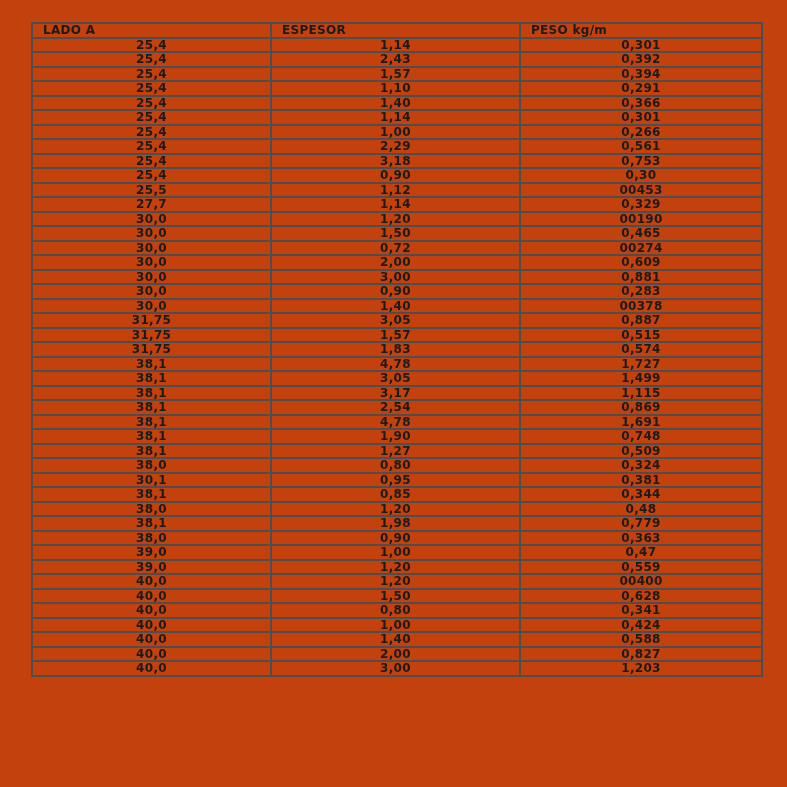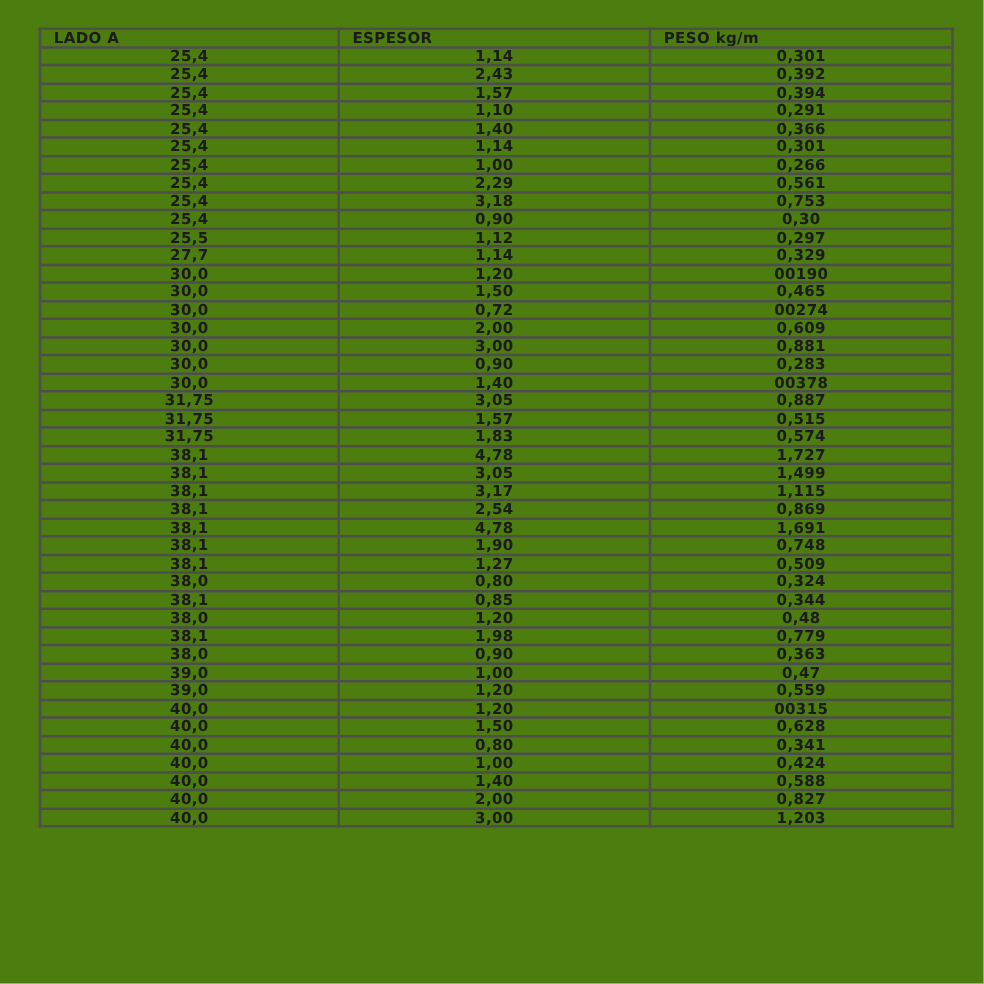--- a/index.html
+++ b/index.html
@@ -7,21 +7,21 @@
     padding: 0;
     background: #ffffff;
     width: 787px;
     height: 787px;
     font-family: "DejaVu Sans", "Liberation Sans", sans-serif;
   }
   .page {
     position: relative;
     width: 787px;
     height: 787px;
-    background: #4d7c0f;
+    background: #c2410c;
     overflow: hidden;
   }
   table.spec-table {
     position: absolute;
     left: 31px;
     top: 22px;
     width: 730px;
     border-collapse: collapse;
     table-layout: fixed;
     border: 2px solid #2e2e2e;
@@ -114,21 +114,21 @@
           <td>0,753</td>
         </tr>
         <tr>
           <td>25,4</td>
           <td>0,90</td>
           <td>0,30</td>
         </tr>
         <tr>
           <td>25,5</td>
           <td>1,12</td>
-          <td>0,297</td>
+          <td>00453</td>
         </tr>
         <tr>
           <td>27,7</td>
           <td>1,14</td>
           <td>0,329</td>
         </tr>
         <tr>
           <td>30,0</td>
           <td>1,20</td>
           <td>00190</td>
@@ -212,20 +212,25 @@
           <td>38,1</td>
           <td>1,27</td>
           <td>0,509</td>
         </tr>
         <tr>
           <td>38,0</td>
           <td>0,80</td>
           <td>0,324</td>
         </tr>
         <tr>
+          <td>30,1</td>
+          <td>0,95</td>
+          <td>0,381</td>
+        </tr>
+        <tr>
           <td>38,1</td>
           <td>0,85</td>
           <td>0,344</td>
         </tr>
         <tr>
           <td>38,0</td>
           <td>1,20</td>
           <td>0,48</td>
         </tr>
         <tr>
@@ -244,21 +249,21 @@
           <td>0,47</td>
         </tr>
         <tr>
           <td>39,0</td>
           <td>1,20</td>
           <td>0,559</td>
         </tr>
         <tr>
           <td>40,0</td>
           <td>1,20</td>
-          <td>00315</td>
+          <td>00400</td>
         </tr>
         <tr>
           <td>40,0</td>
           <td>1,50</td>
           <td>0,628</td>
         </tr>
         <tr>
           <td>40,0</td>
           <td>0,80</td>
           <td>0,341</td>

